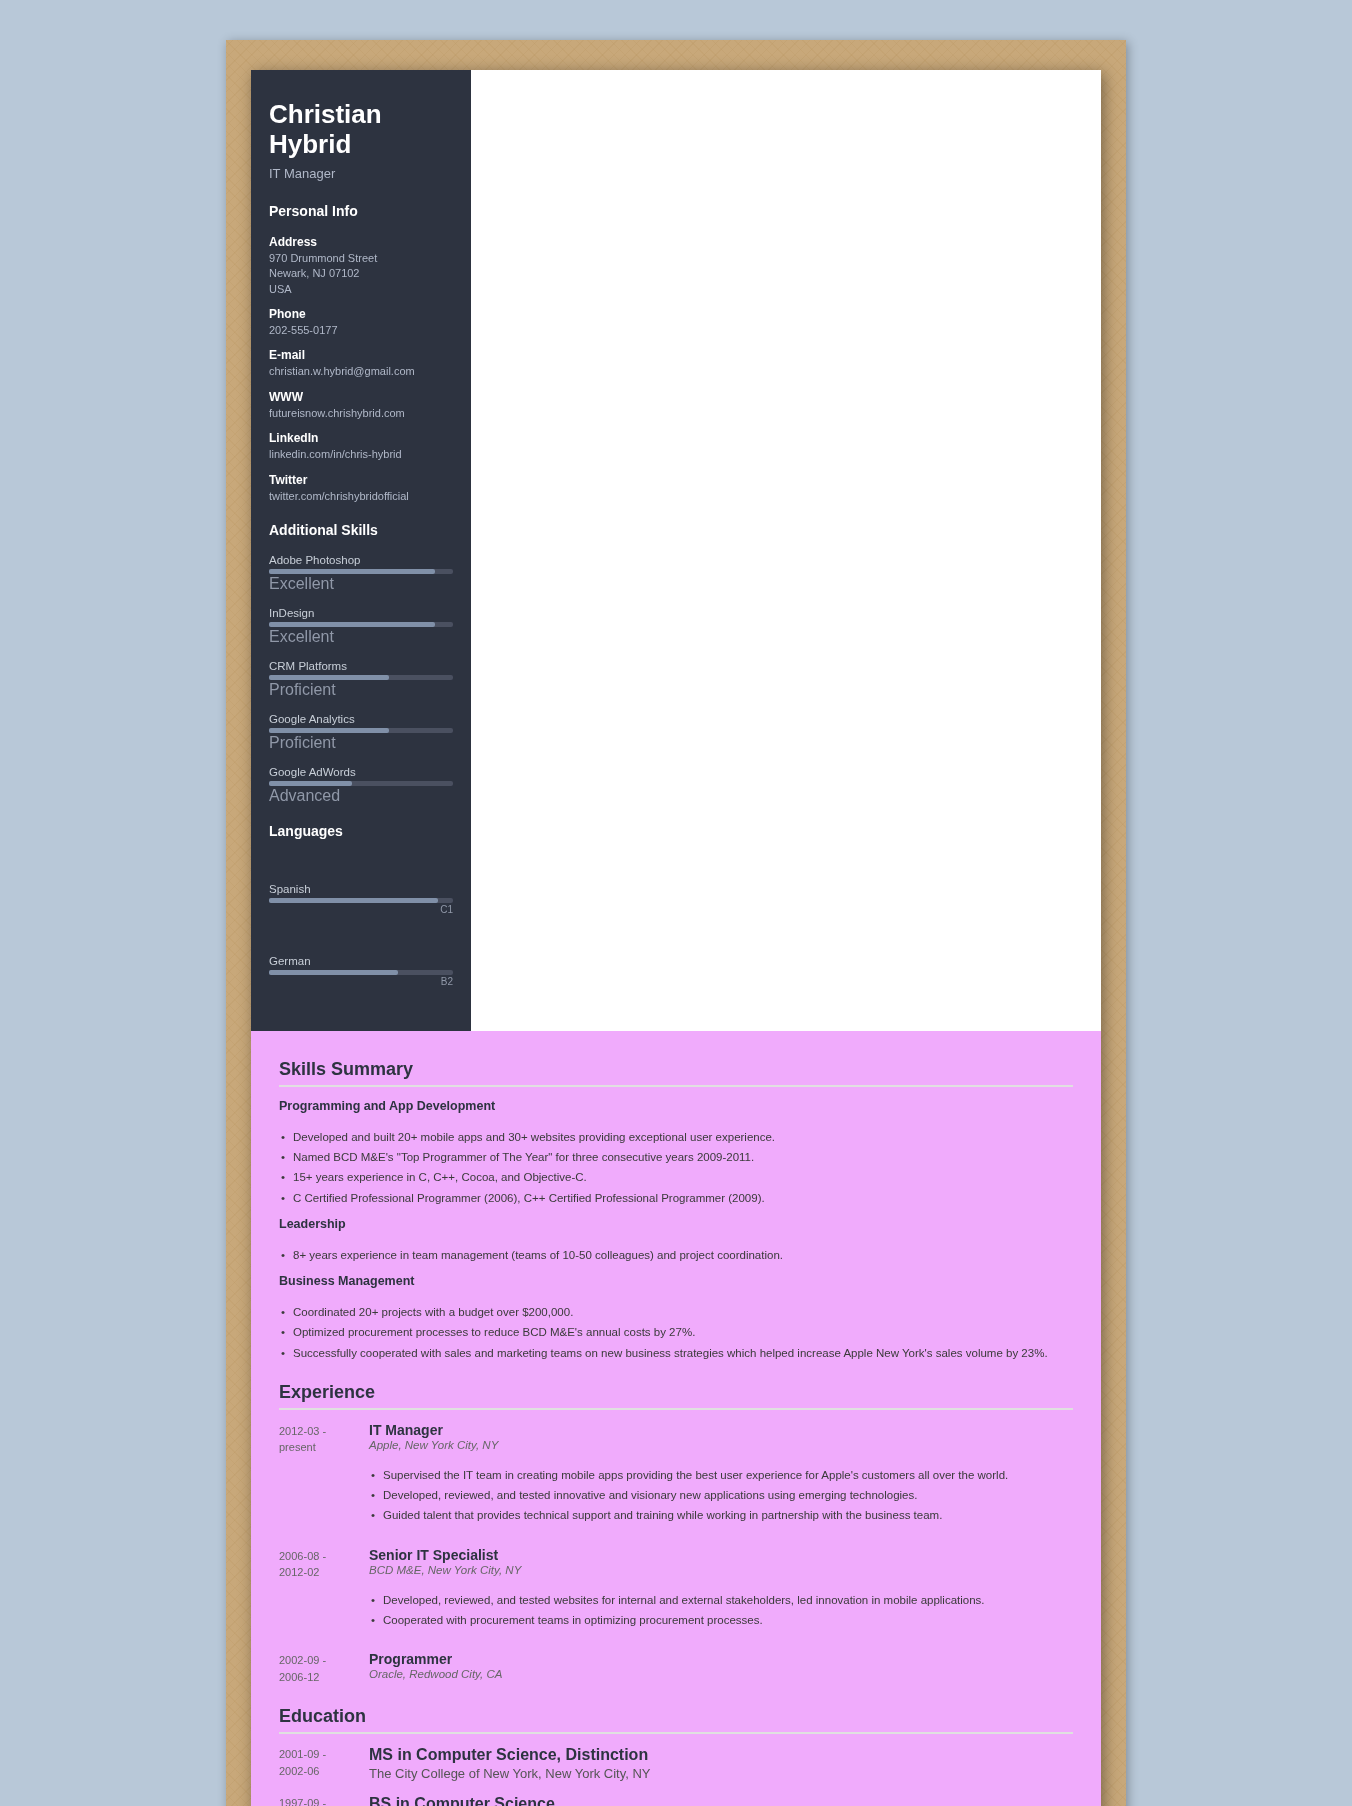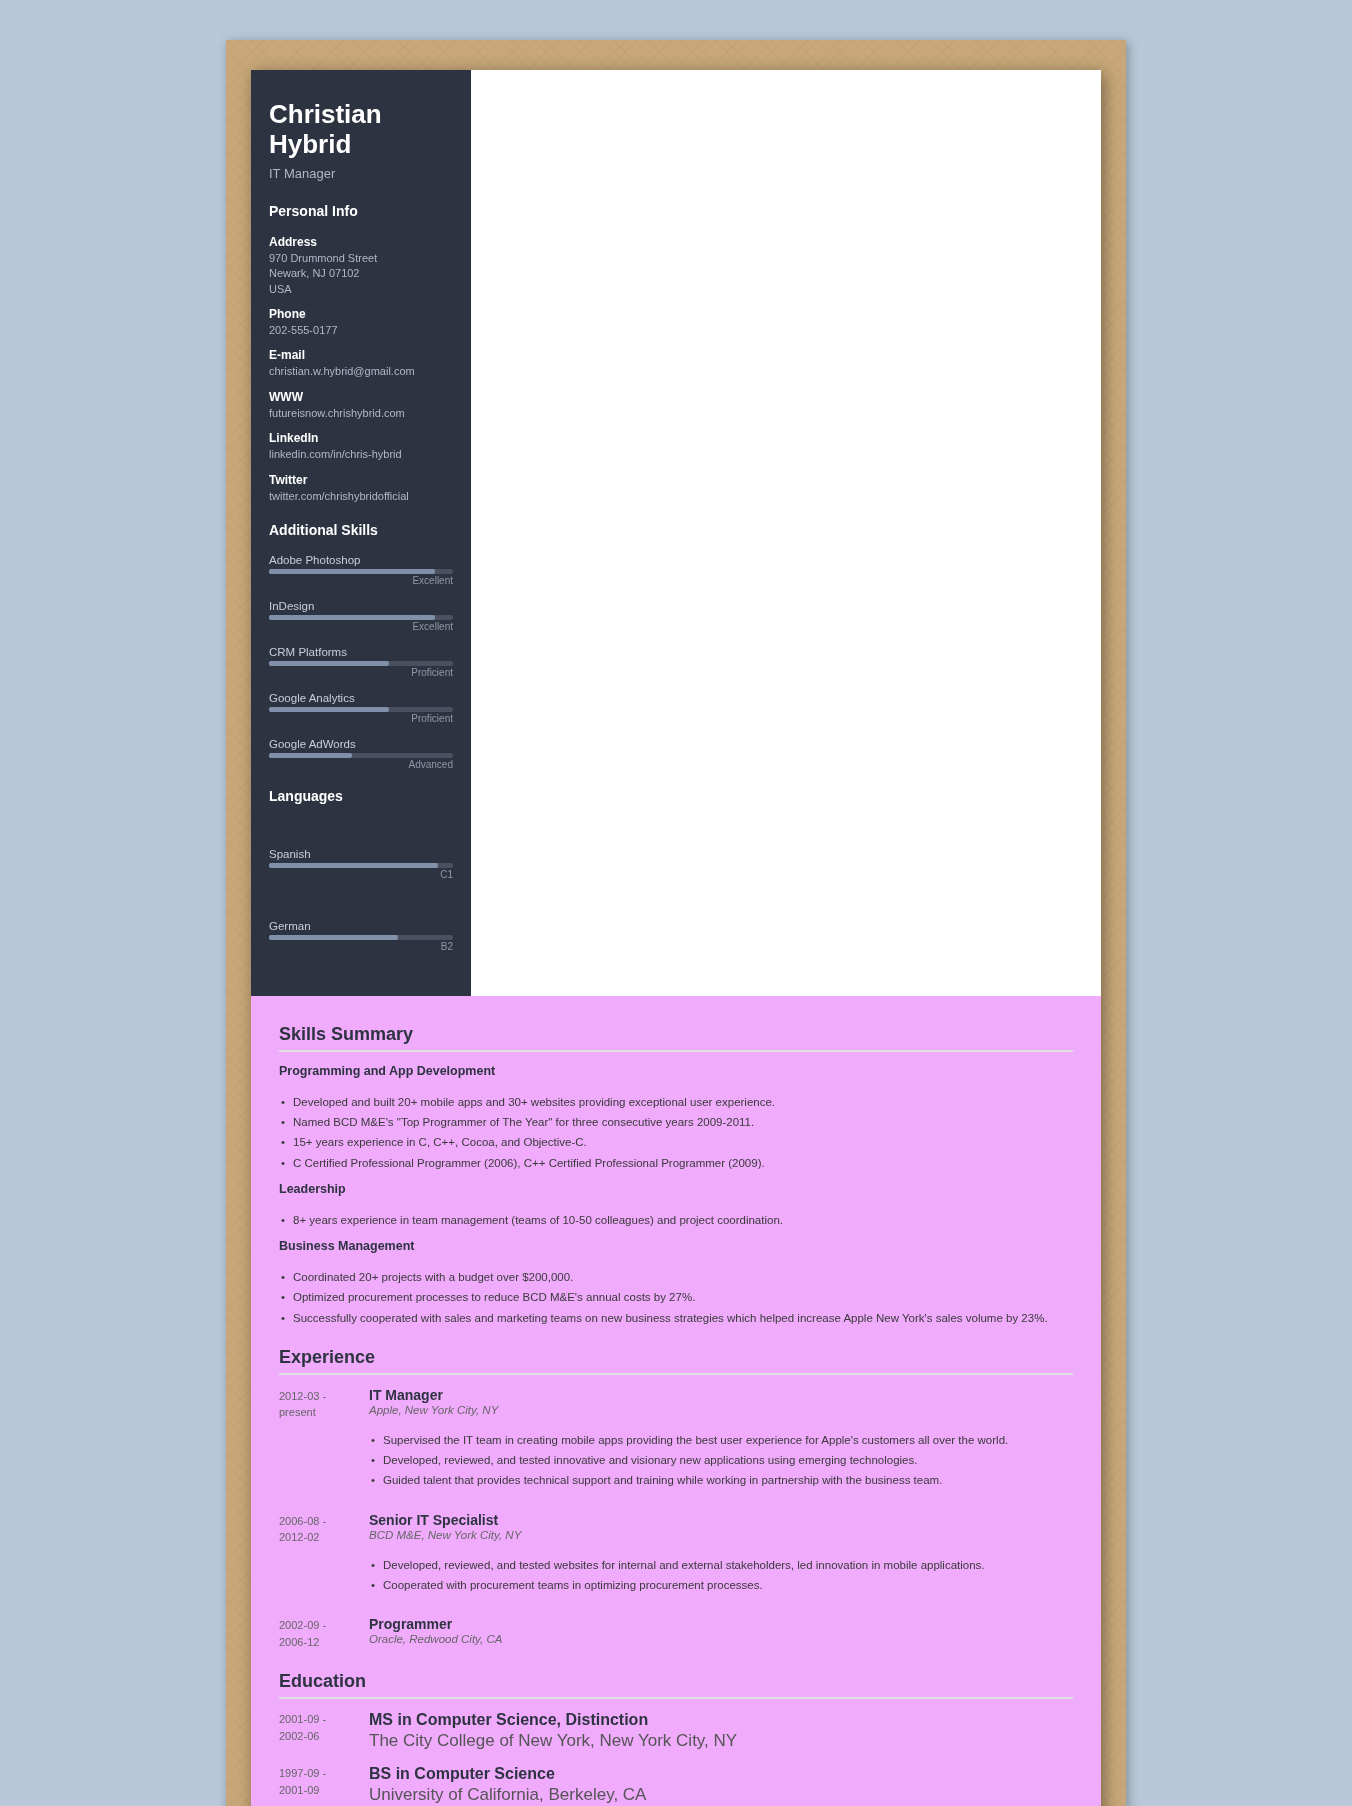--- a/index.html
+++ b/index.html
@@ -104,23 +104,23 @@
       background-color: #4a5060;
       border-radius: 2px;
       margin-bottom: 1px;
     }
     .skill-bar-fill {
       height: 5px;
       background-color: #8090a8;
       border-radius: 2px;
     }
     .skill-level {
-      font-size: 10px;
+      font-size: 16px;
       color: #9098a8;
-      text-align: right;
+      text-align: left;
     }
     
     .lang-item {
       margin-bottom: 14px;
       margin-top: 40px;
     }
     .lang-name {
       font-size: 11.5px;
       color: #c8cfd8;
       margin-bottom: 3px;
@@ -229,21 +229,21 @@
       flex-shrink: 0;
     }
     .edu-body {}
     .edu-degree {
       font-size: 16px;
       font-weight: bold;
       color: #2d3340;
       margin-bottom: 2px;
     }
     .edu-school {
-      font-size: 17px;
+      font-size: 13px;
       color: #555;
     }
 
     
     .zety-brand {
       text-align: center;
       margin-top: 20px;
       font-size: 36px;
       color: #5bb8d4;
       font-family: Georgia, serif;

